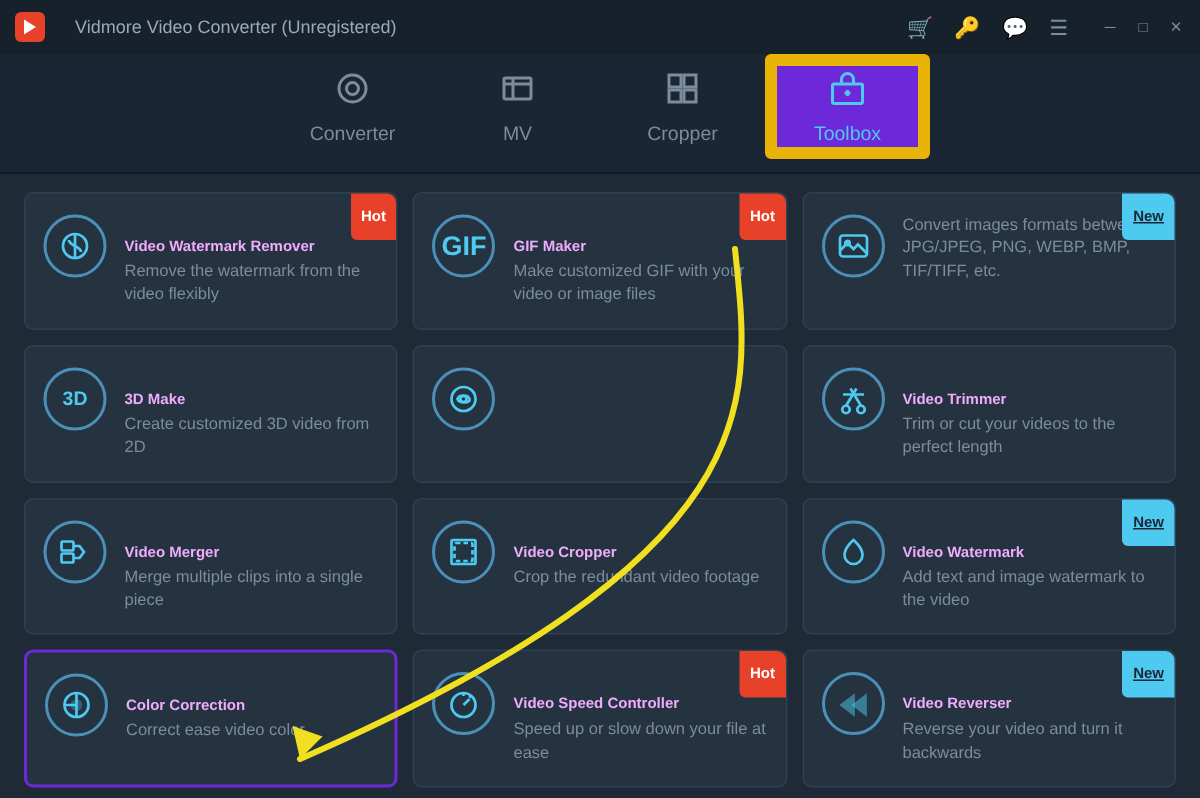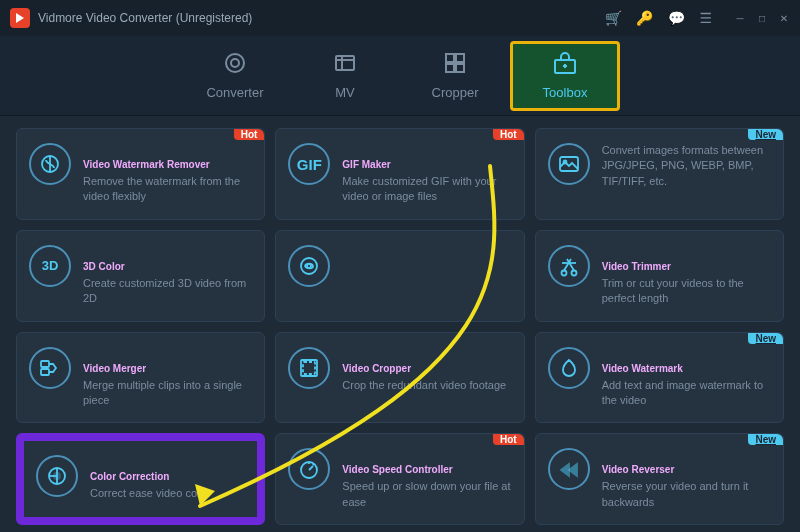--- a/index.html
+++ b/index.html
@@ -17,21 +17,21 @@
       background: #16212b;
       height: 36px;
       display: flex;
       align-items: center;
       padding: 0 10px;
       justify-content: space-between;
     }
     .title-bar-left {
       display: flex;
       align-items: center;
-      gap: 8px;
+      gap: 20px;
     }
     .app-logo {
       width: 20px;
       height: 20px;
       background: #e8412a;
       border-radius: 4px;
       display: flex;
       align-items: center;
       justify-content: center;
       color: white;
@@ -63,42 +63,42 @@
       font-size: 10px;
       color: #7a8c9e;
       cursor: pointer;
     }
 
     
     .nav-bar {
       background: #1a2633;
       height: 80px;
       display: flex;
-      align-items: center;
+      align-items: flex-start;
       justify-content: center;
       gap: 0;
       border-bottom: 1px solid #0f1923;
     }
     .nav-tab {
       display: flex;
       flex-direction: column;
       align-items: center;
       justify-content: center;
       width: 110px;
       height: 70px;
       cursor: pointer;
       gap: 4px;
       color: #7a8c9e;
       font-size: 13px;
       border-radius: 4px;
     }
     .nav-tab.active {
-      border: 3px solid #eab308;
+      border: 8px solid #eab308;
       color: #4ec9f0;
-      background: #14532d;
+      background: #6d28d9;
     }
     .nav-tab .tab-icon {
       font-size: 22px;
     }
     .nav-tab.active .tab-icon {
       color: #4ec9f0;
     }
 
     
     .main-content {
@@ -133,28 +133,28 @@
       display: flex;
       align-items: flex-start;
       gap: 12px;
       cursor: pointer;
       position: relative;
       min-height: 80px;
       transition: background 0.15s;
       border: 1px solid #2e4055;
     }
     .tool-card.highlighted {
-      border: 8px solid #6d28d9;
+      border: 2px solid #6d28d9;
     }
 
     .tool-card-badge {
       position: absolute;
       top: 0;
       right: 0;
-      padding: 0 7px;
+      padding: 10px 7px;
       font-size: 10px;
       font-weight: bold;
       border-radius: 0 6px 0 4px;
       color: white;
     }
     .badge-hot { background: #e8412a; }
     .badge-new { background: #4ec9f0; color: #1a2633; text-decoration: underline; }
 
     .tool-icon-circle {
       width: 42px;
@@ -277,21 +277,21 @@
           </svg>
       </div>
       <div class="tool-card-text">
         <div class="tool-card-title">Video Watermark Remover</div>
         <div class="tool-card-desc">Remove the watermark from the video flexibly</div>
       </div>
     </div>
       <div class="tool-card">
       <span class="tool-card-badge badge-hot">Hot</span>
       <div class="tool-icon-circle">
-        <span style="font-size:15px;font-weight:bold;color:#4ec9f0">GIF</span>
+        <span style="font-size:18px;font-weight:bold;color:#4ec9f0">GIF</span>
       </div>
       <div class="tool-card-text">
         <div class="tool-card-title">GIF Maker</div>
         <div class="tool-card-desc">Make customized GIF with your video or image files</div>
       </div>
     </div>
       <div class="tool-card">
       <span class="tool-card-badge badge-new">New</span>
       <div class="tool-icon-circle">
         <svg width="22" height="22" viewBox="0 0 22 22" fill="none" stroke="#4ec9f0" stroke-width="1.8">
@@ -303,21 +303,21 @@
       <div class="tool-card-text">
         <div class="tool-card-desc">Convert images formats between JPG/JPEG, PNG, WEBP, BMP, TIF/TIFF, etc.</div>
       </div>
     </div>
       <div class="tool-card">
 
       <div class="tool-icon-circle">
         <span style="font-size:13px;font-weight:bold;color:#4ec9f0">3D</span>
       </div>
       <div class="tool-card-text">
-        <div class="tool-card-title">3D Color</div>
+        <div class="tool-card-title">3D Make</div>
         <div class="tool-card-desc">Create customized 3D video from 2D</div>
       </div>
     </div>
       <div class="tool-card">
 
       <div class="tool-icon-circle">
         <svg width="22" height="22" viewBox="0 0 22 22" fill="none" stroke="#4ec9f0" stroke-width="1.8">
             <circle cx="11" cy="11" r="8"></circle>
             <path d="M7 11c1-3 7-3 8 0s-7 3-8 0z"></path>
             <circle cx="11" cy="11" r="2"></circle>

